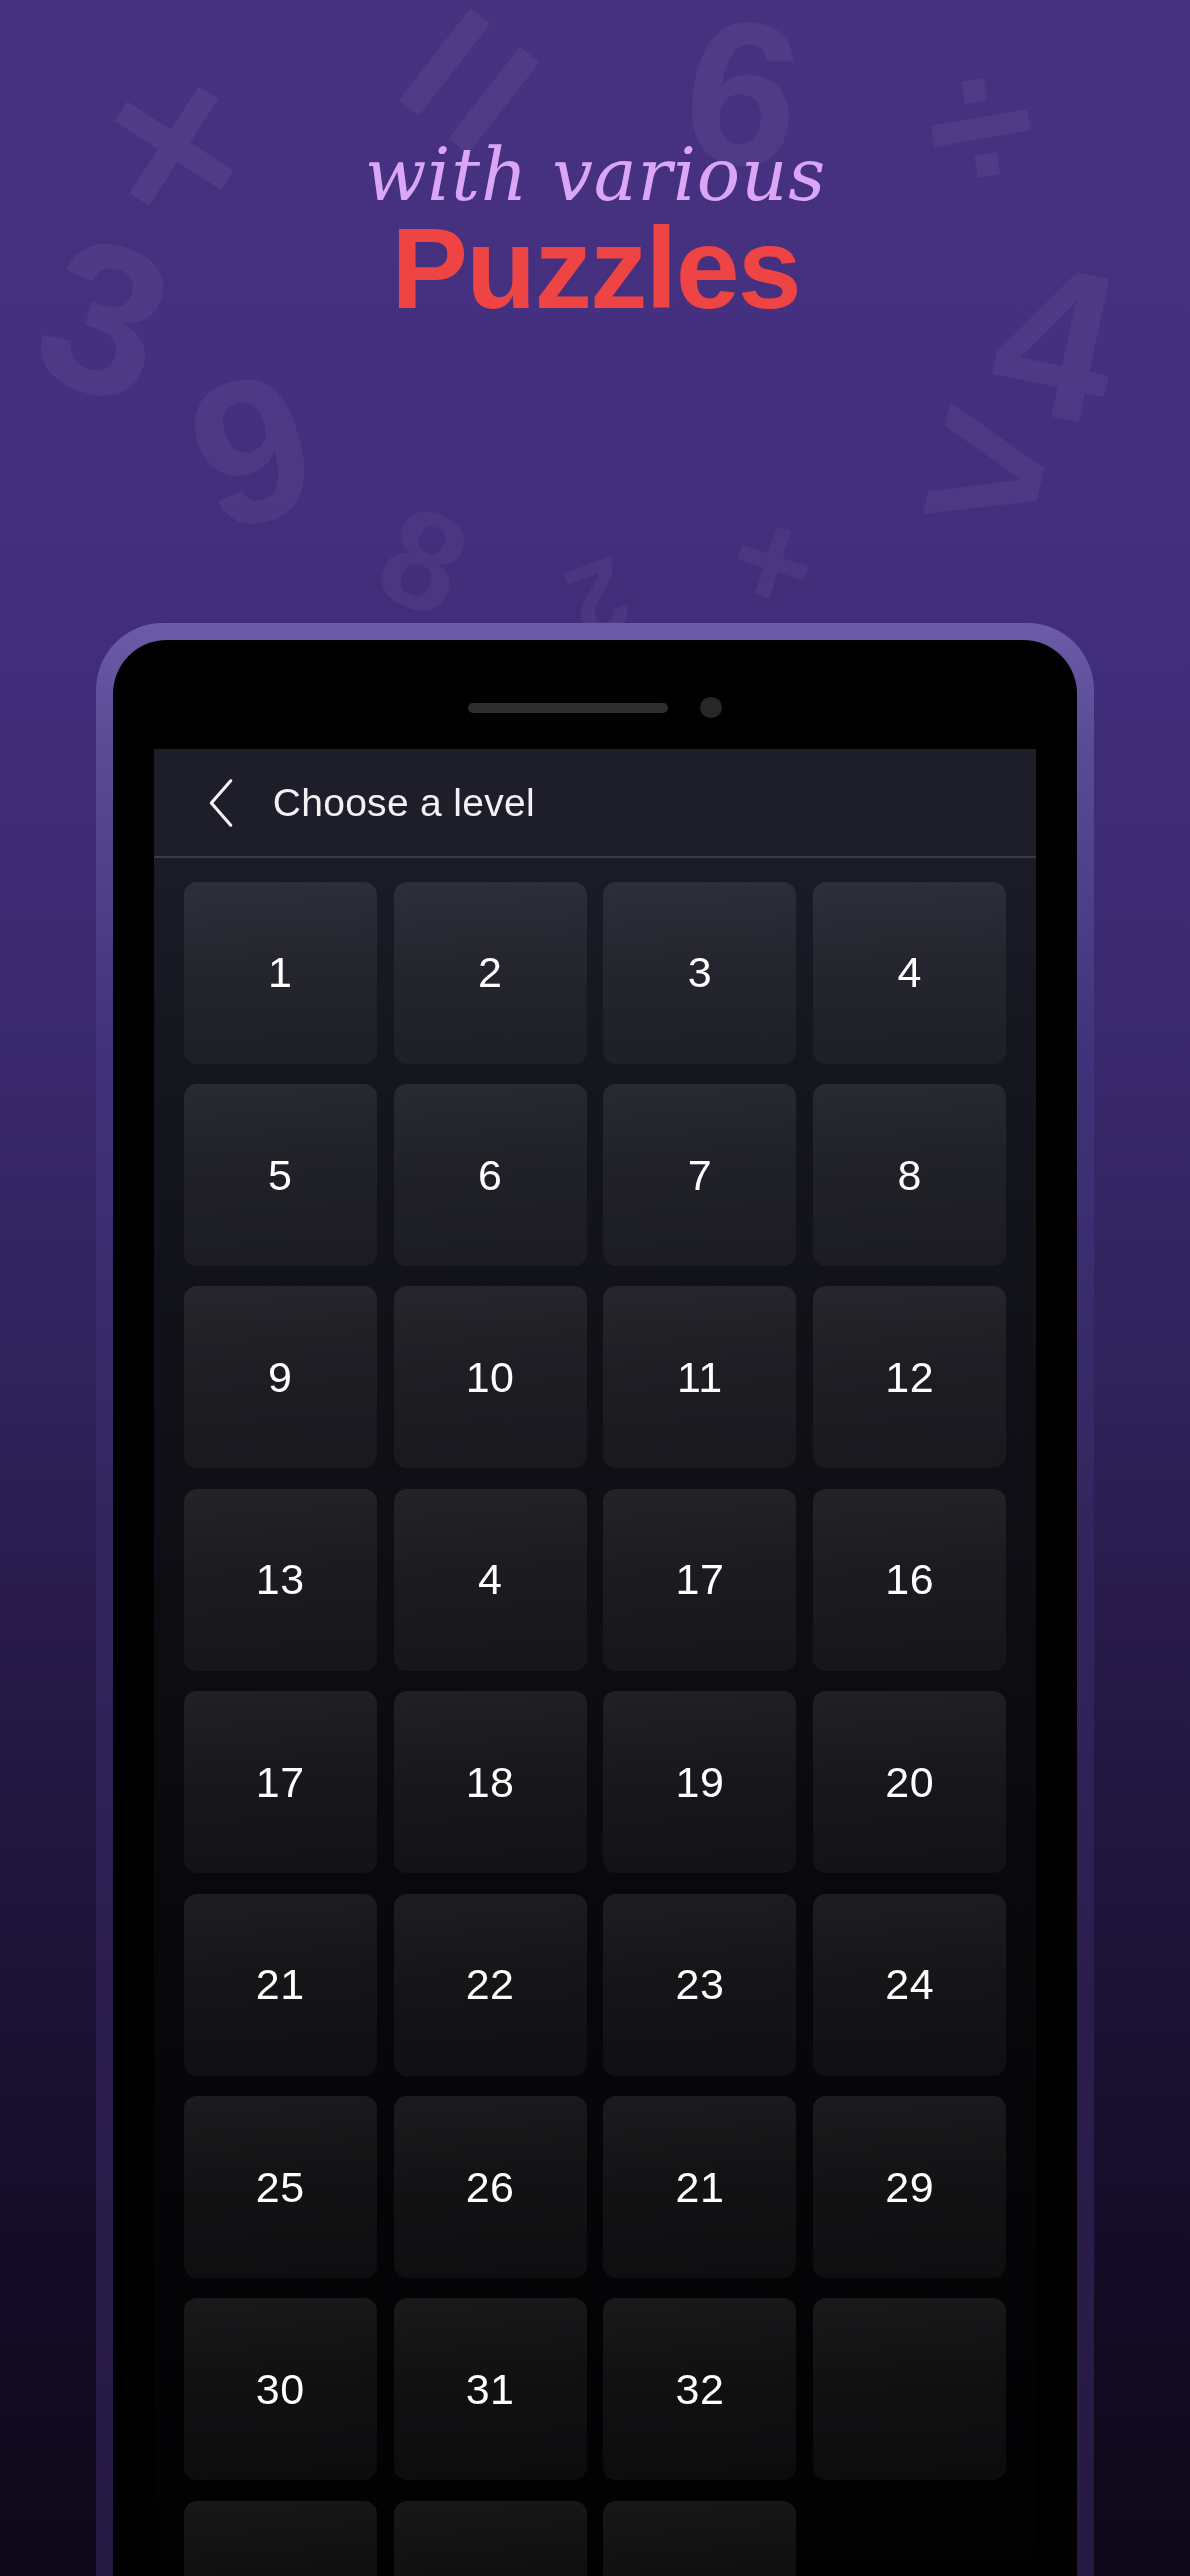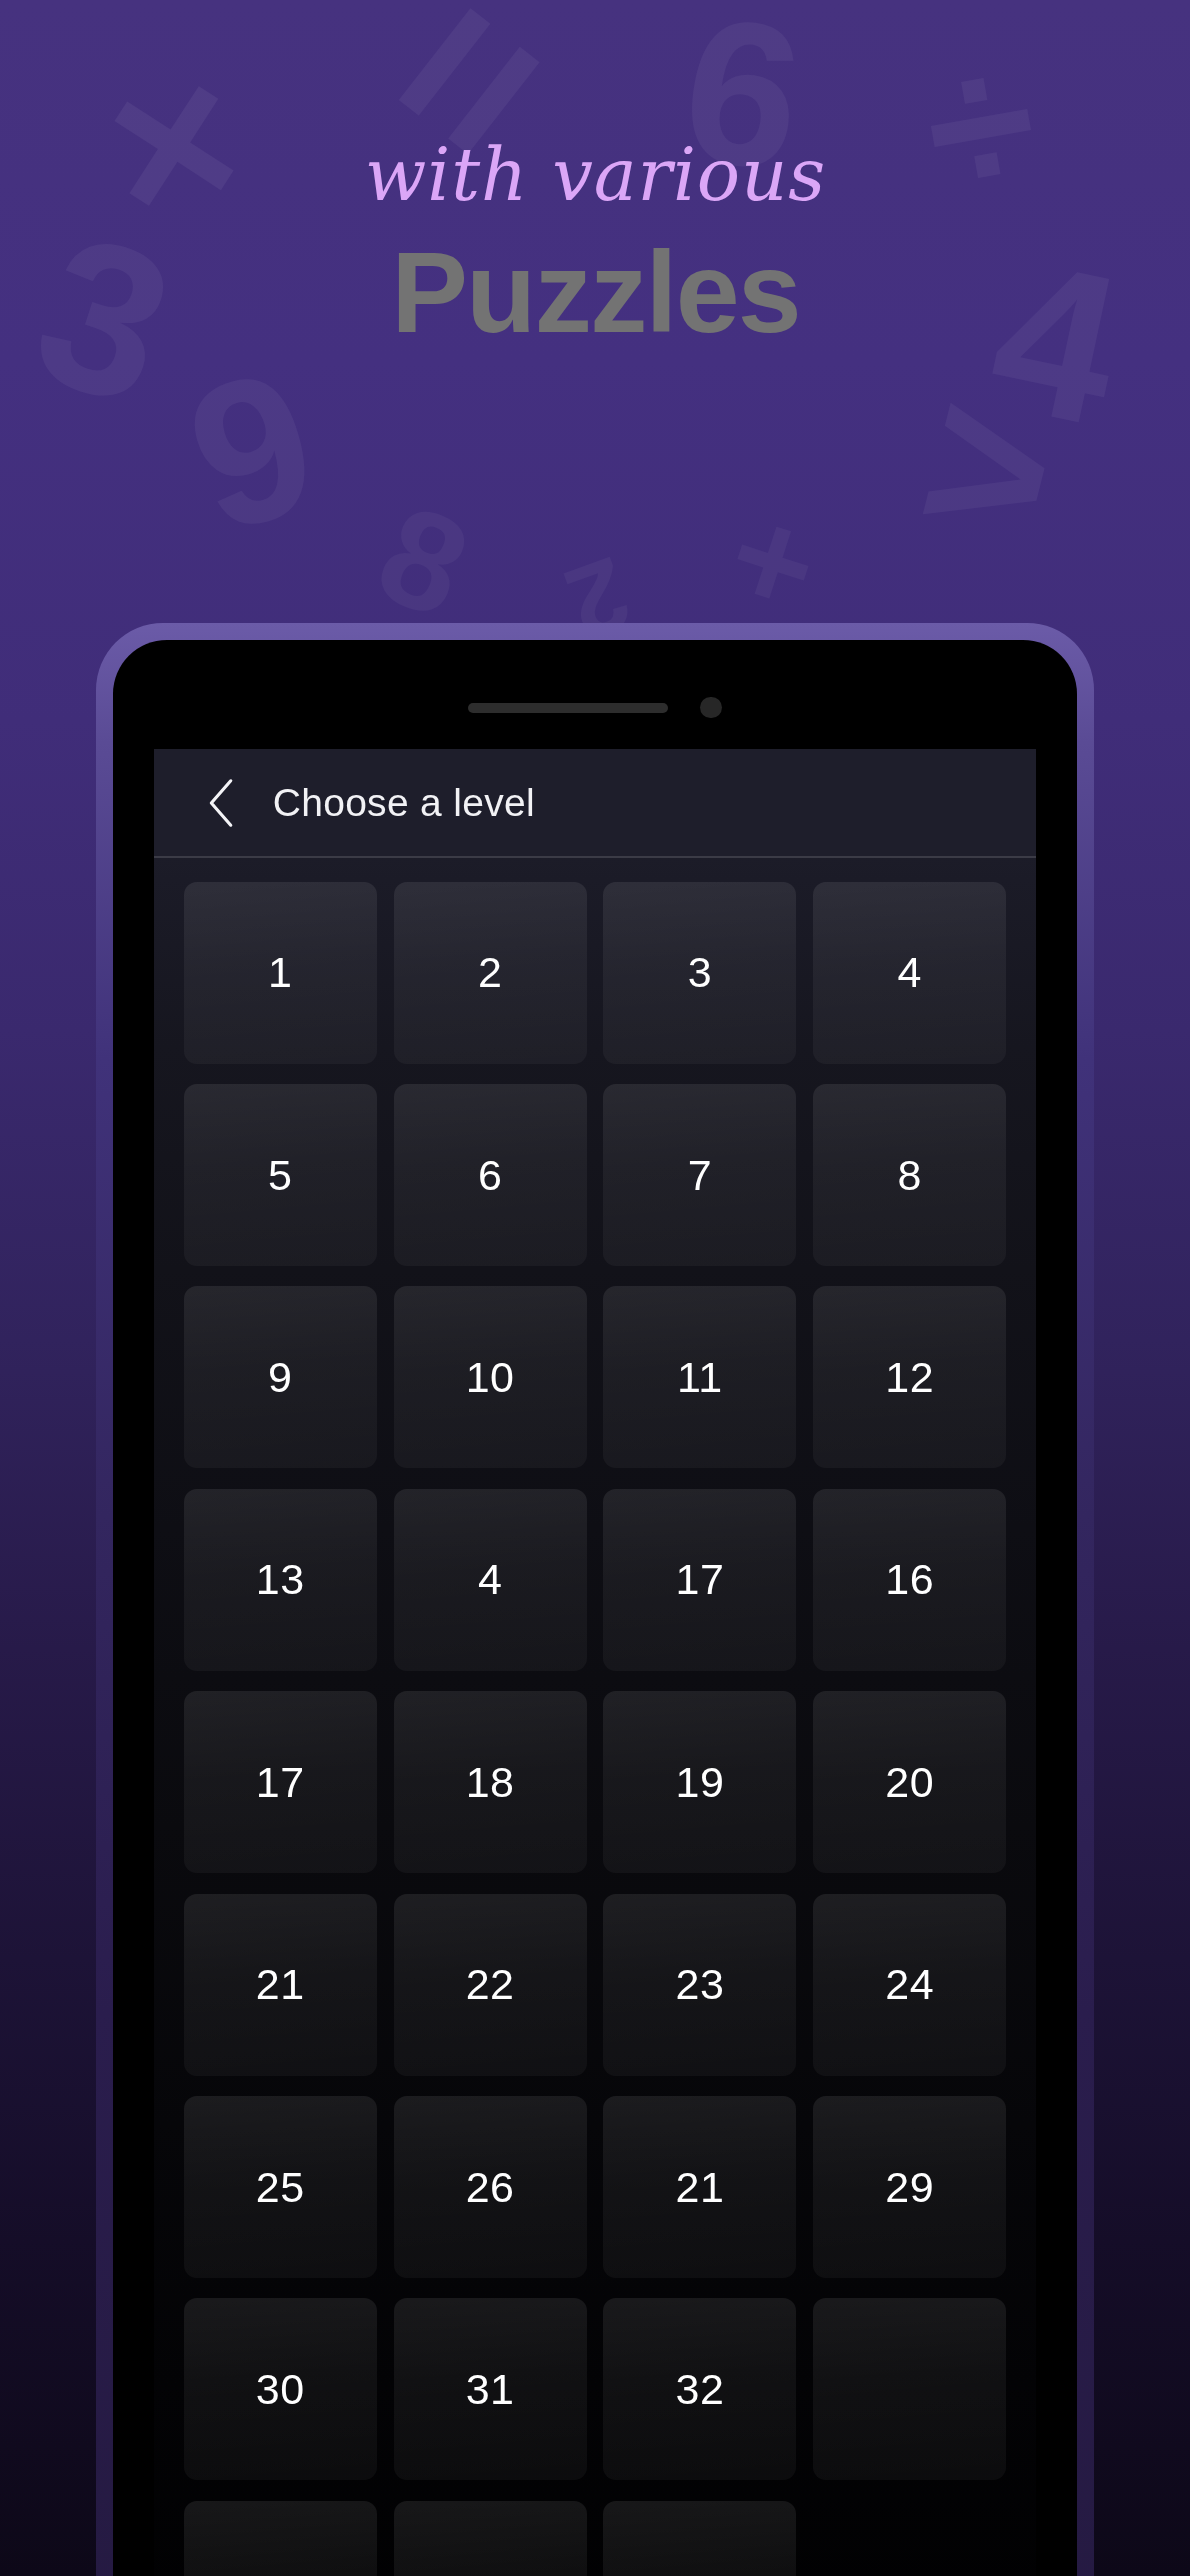--- a/index.html
+++ b/index.html
@@ -45,25 +45,24 @@
     font-family:"DejaVu Serif", serif;
     font-style:italic;
     font-size:72px;
     color:#dba6f7;
     letter-spacing:0.9px;
     line-height:1;
     display:block;
   }
   #title-text{
     display:block;
-    margin-top:24px;
     font-family:"Liberation Sans", sans-serif;
     font-weight:700;
     font-size:115px;
-    color:#737373;
+    color:#ef4444;
     letter-spacing:-1.9px;
     line-height:1;
   }
 
   
   #phone-frame{
     position:absolute;
     left:96px;top:623px;width:998px;height:1984px;
     border-radius:67px 67px 0 0;
     background:linear-gradient(180deg,#6b5ba8 0%,#5a4b95 6%,#40327a 22%,#33265f 45%,#2a1d4d 70%,#251a42 100%);

